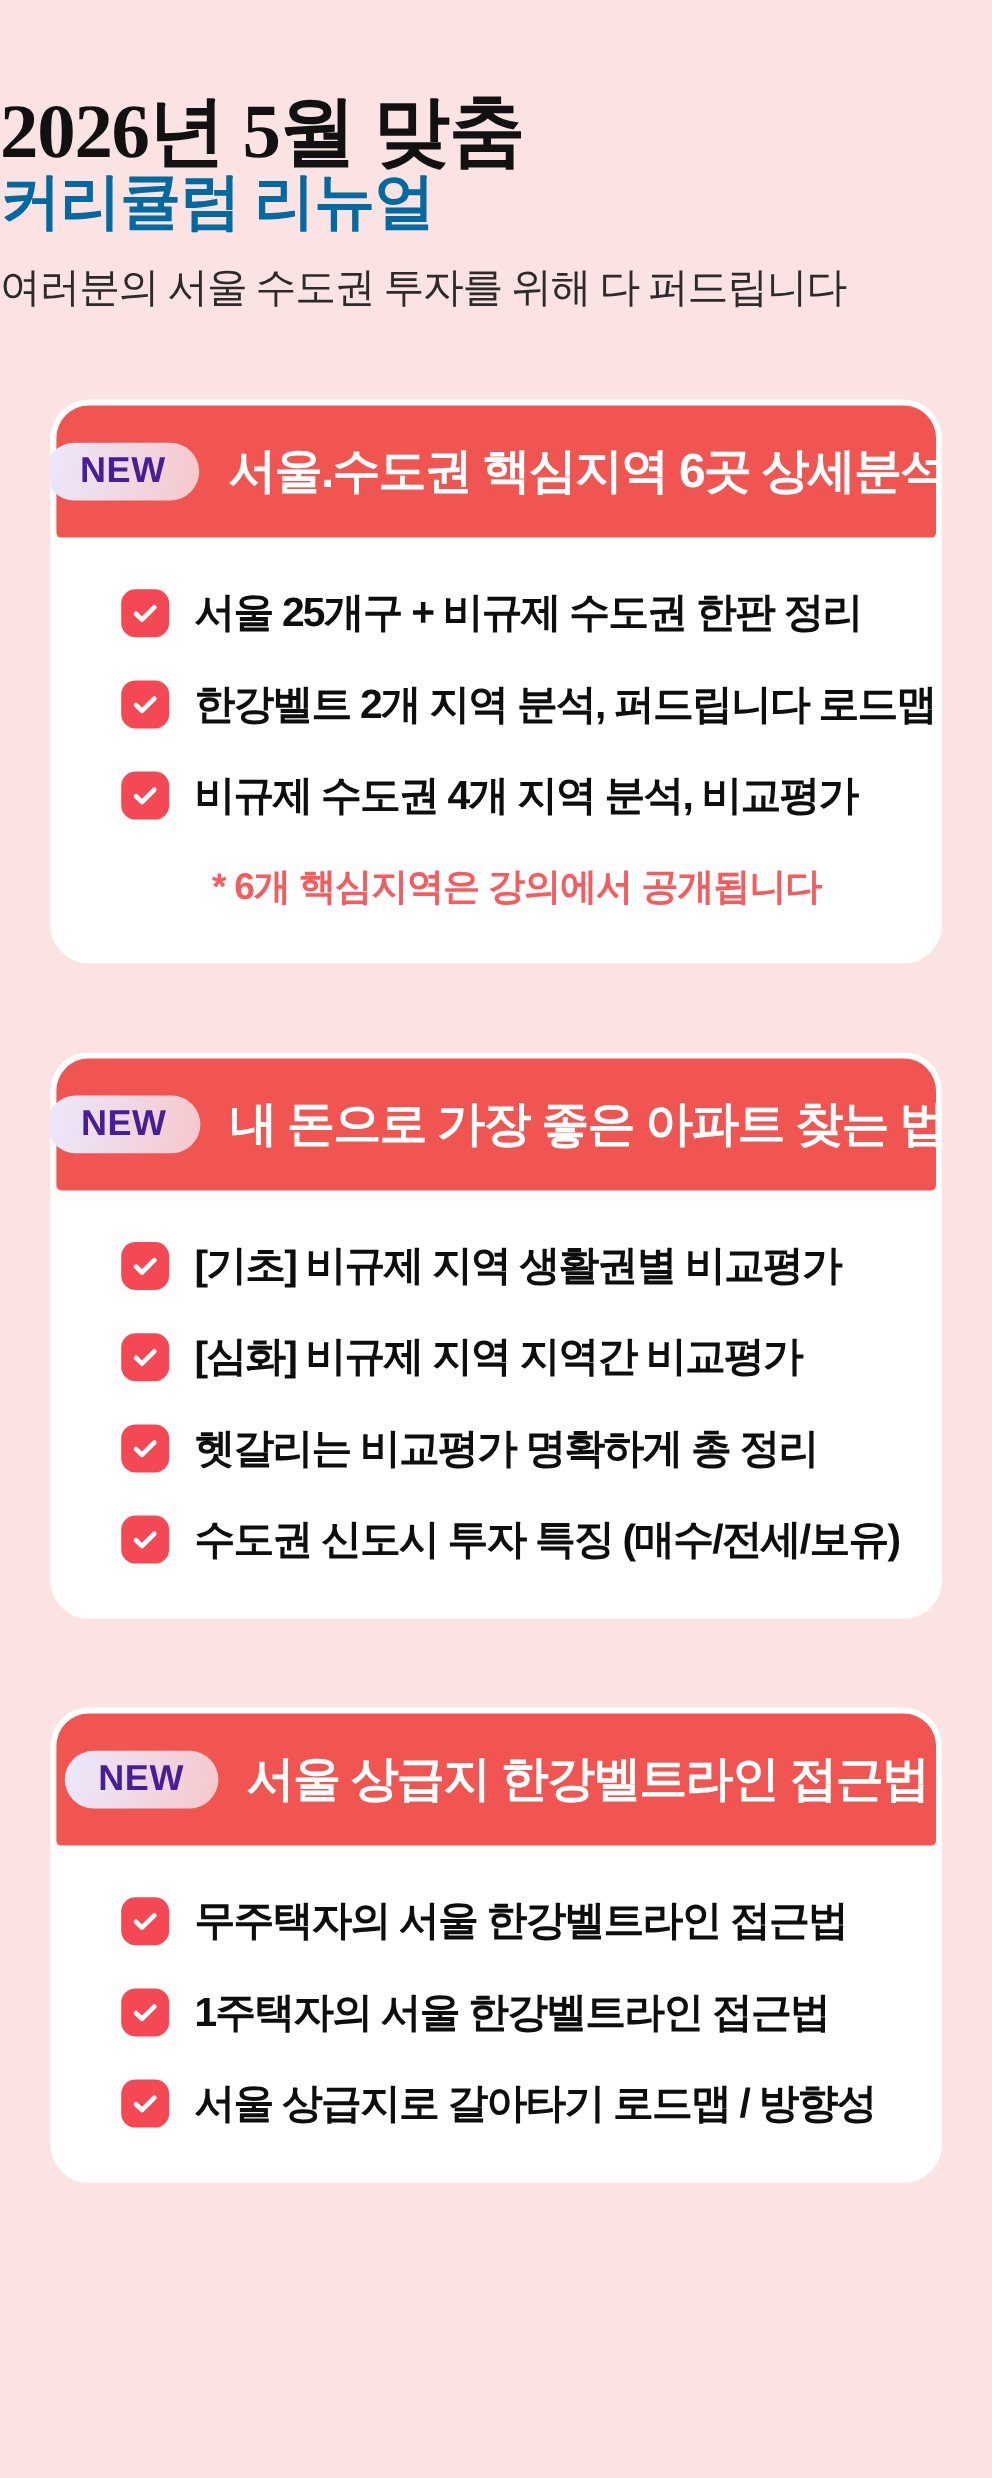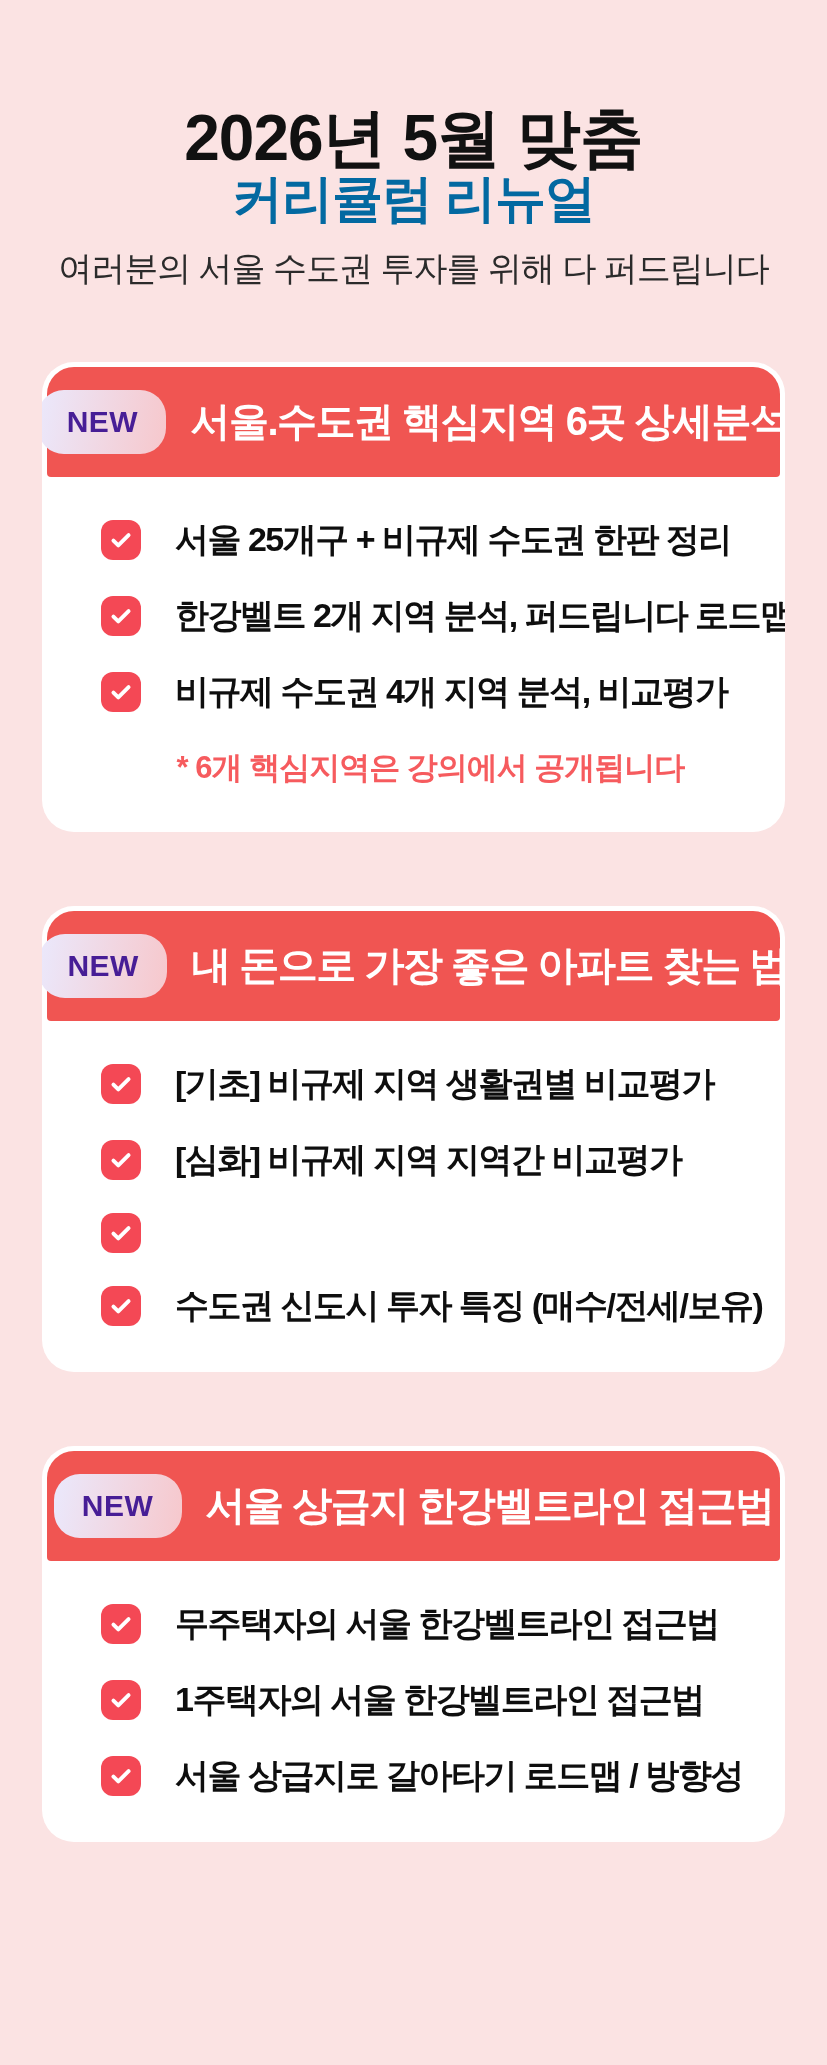--- a/index.html
+++ b/index.html
@@ -7,21 +7,21 @@
   .page {
     position: relative;
     width: 827px;
     height: 2065px;
     margin: 0 auto;
     background: #FBE3E3;
     font-family: "Liberation Sans", "DejaVu Sans", sans-serif;
     overflow: hidden;
   }
   
-  .hero { text-align: center; padding-top: 105px; }
+  .hero { padding-top: 76px; font-family: Liberation Serif, serif; }
   .hero-title {
     font-size: 64px;
     font-weight: 800;
     color: #111111;
     letter-spacing: -1px;
     line-height: 1.05;
   }
   .hero-title-accent {
     font-size: 51px;
     font-weight: 800;
@@ -58,21 +58,21 @@
     align-items: center;
     justify-content: center;
     gap: 24px;
     padding: 0 20px;
   }
   .badge {
     display: inline-flex;
     align-items: center;
     justify-content: center;
     min-width: 128px;
-    height: 64px;
+    height: 48px;
     border-radius: 26px;
     background: linear-gradient(100deg, #EBE7FA 5%, #F6C9CE 95%);
     color: #471E96;
     font-size: 30px;
     font-weight: 800;
     letter-spacing: 0.5px;
     flex: 0 0 auto;
   }
   .card-title {
     color: #FFFFFF;
@@ -83,21 +83,21 @@
   }
   .card-body {
     padding: 40px 20px 38px 54px;
     display: flex;
     flex-direction: column;
     gap: 30px;
   }
   .item {
     display: flex;
     align-items: center;
-    gap: 34px;
+    gap: 21px;
   }
   .check {
     flex: 0 0 auto;
     width: 40px;
     height: 40px;
     border-radius: 12px;
     background: #F44855;
     display: inline-flex;
     align-items: center;
     justify-content: center;
@@ -187,20 +187,21 @@
               </svg>
             </span>
           <span class="item-text">[심화] 비규제 지역 지역간 비교평가</span>
         </div>
         <div class="item">
           <span class="check">
               <svg viewBox="0 0 24 24" fill="none">
                 <path d="M5 12.5l4.5 4.5L19 7.5" stroke="#FFFFFF" stroke-width="3.6" stroke-linecap="round" stroke-linejoin="round"></path>
               </svg>
             </span>
+          <span class="item-text">헷갈리는 비교평가 명확하게 총 정리</span>
         </div>
         <div class="item">
           <span class="check">
               <svg viewBox="0 0 24 24" fill="none">
                 <path d="M5 12.5l4.5 4.5L19 7.5" stroke="#FFFFFF" stroke-width="3.6" stroke-linecap="round" stroke-linejoin="round"></path>
               </svg>
             </span>
           <span class="item-text">수도권 신도시 투자 특징 (매수/전세/보유)</span>
         </div>
       </div>

